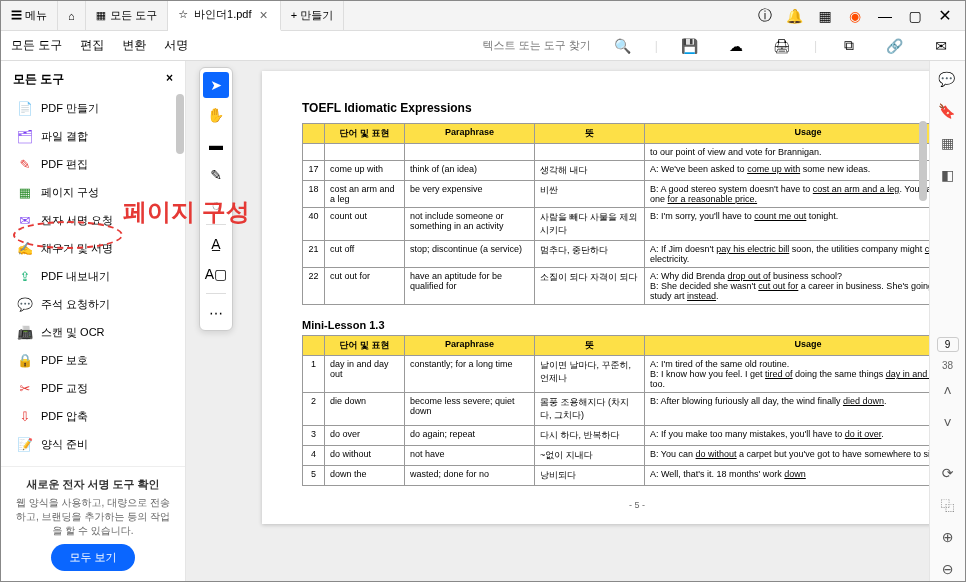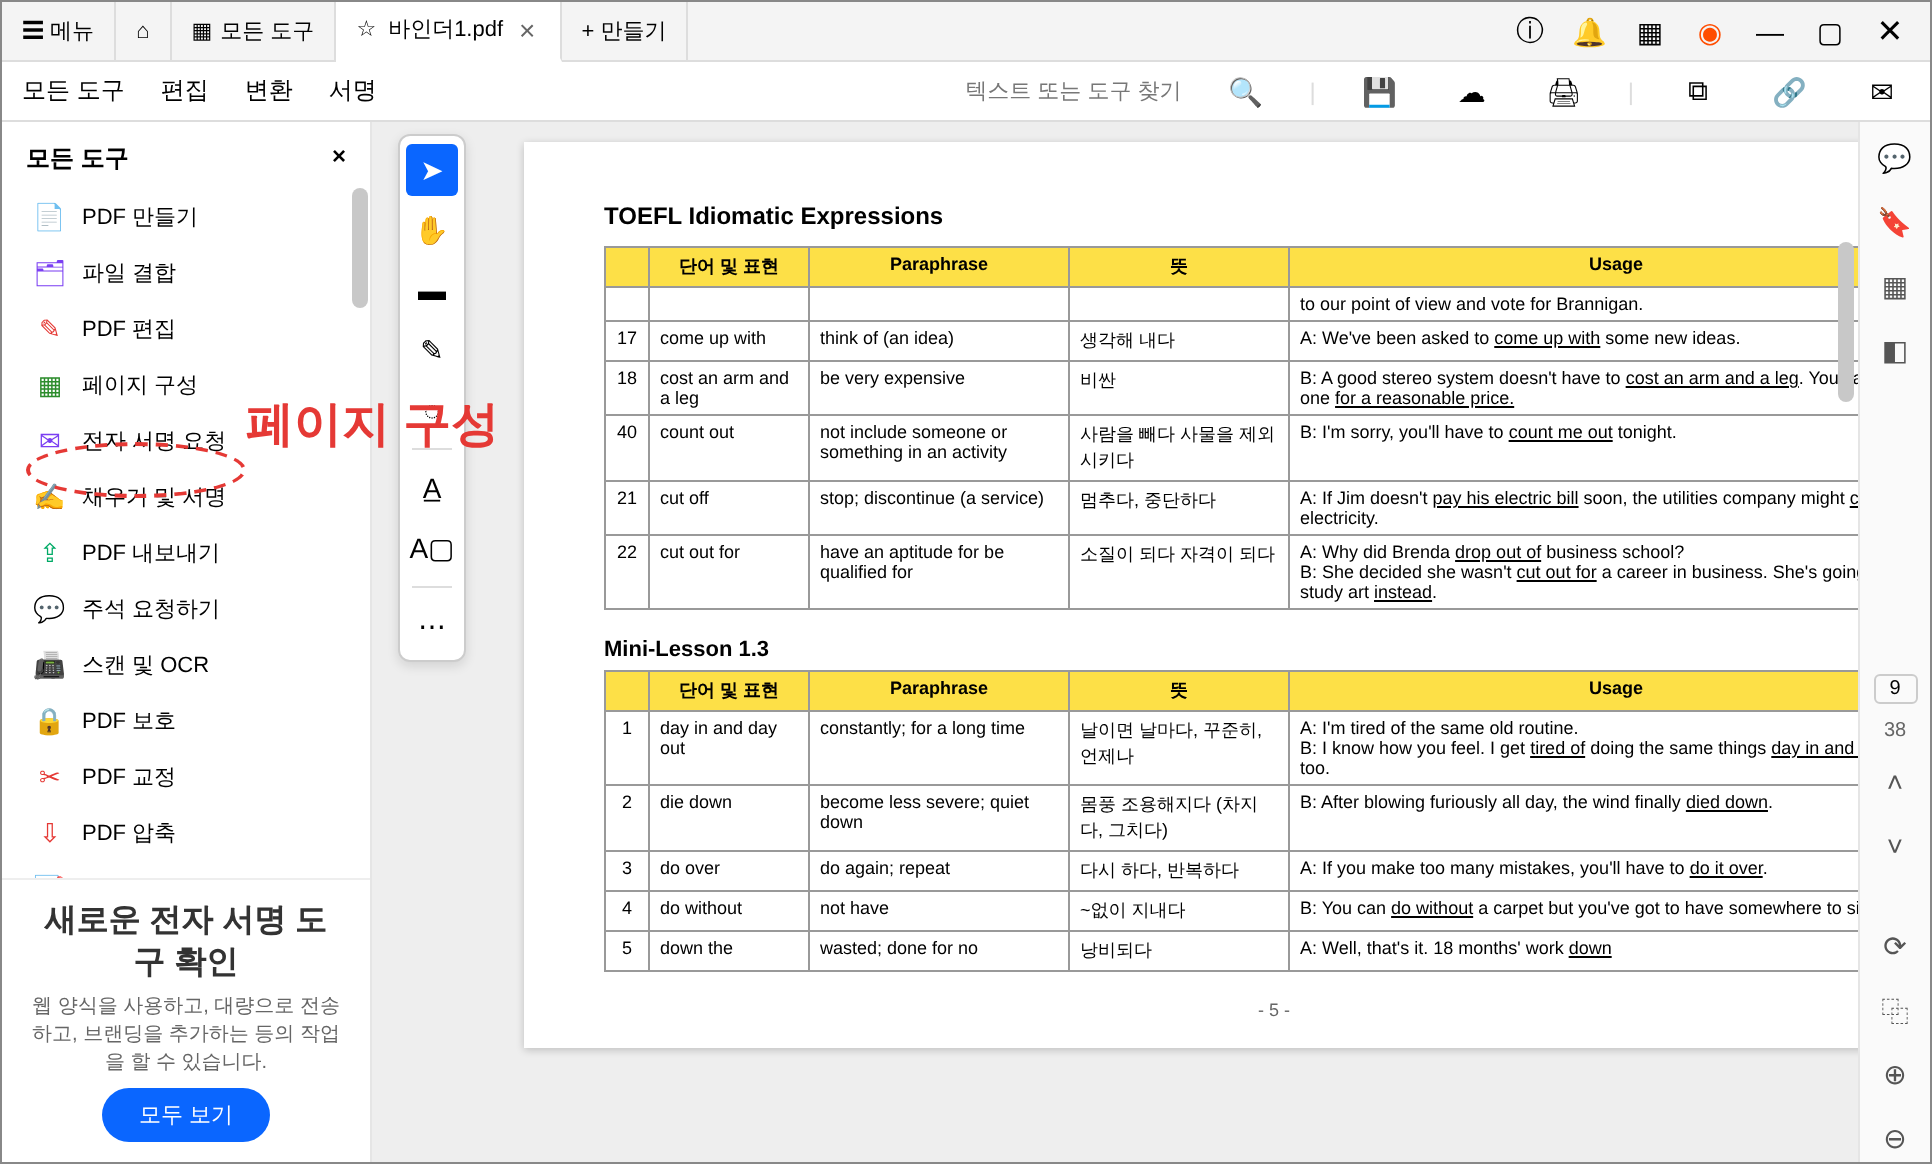--- a/index.html
+++ b/index.html
@@ -18,21 +18,21 @@
     .search { font-size:11px; color:#777; }
     .workarea { display:flex; height:calc(582px - 62px); }
     
     .sidebar { width:185px; border-right:1px solid #e5e5e5; display:flex; flex-direction:column; position:relative; background:#fff; }
     .sb-head { padding:10px 12px 6px; font-size:12px; font-weight:700; display:flex; justify-content:space-between; }
     .sb-close { cursor:pointer; font-weight:700; }
     .sb-list { flex:1; overflow:hidden; position:relative; }
     .sb-item { display:flex; align-items:center; gap:8px; padding:6px 16px; font-size:11px; cursor:pointer; }
     .sb-item .icn { width:16px; height:16px; display:flex; align-items:center; justify-content:center; font-size:13px; }
     .sb-promo { border-top:1px solid #eee; padding:10px 14px; text-align:center; font-size:10px; color:#666; }
-    .sb-promo .hd { font-size:16px; font-weight:700; color:#333; margin-bottom:4px; }
+    .sb-promo .hd { font-size:11px; font-weight:700; color:#333; margin-bottom:4px; }
     .sb-promo button { margin-top:6px; background:#0a66ff; color:#fff; border:none; border-radius:14px; padding:6px 18px; font-size:11px; cursor:pointer; }
     .sb-scroll { position:absolute; right:0; top:0; width:10px; height:100%; }
     .sb-scroll .thumb { position:absolute; left:1px; top:0; width:8px; height:60px; background:#c8c8c8; border-radius:4px; }
     
     .oval { position:absolute; border:2px dashed #e53935; border-radius:50%; left:12px; top:160px; width:110px; height:28px; pointer-events:none; }
     
     .ftb { position:absolute; left:198px; top:66px; width:34px; background:#fff; border:1px solid #ccc; border-radius:6px; box-shadow:0 2px 6px rgba(0,0,0,.12); display:flex; flex-direction:column; align-items:center; padding:4px 0; gap:4px; z-index:10; }
     .ftb .fi { width:26px; height:26px; display:flex; align-items:center; justify-content:center; font-size:14px; cursor:pointer; border-radius:3px; }
     .ftb .fi.sel { background:#0a66ff; color:#fff; }
     .ftb .sep { width:20px; height:1px; background:#ddd; margin:2px 0; }

